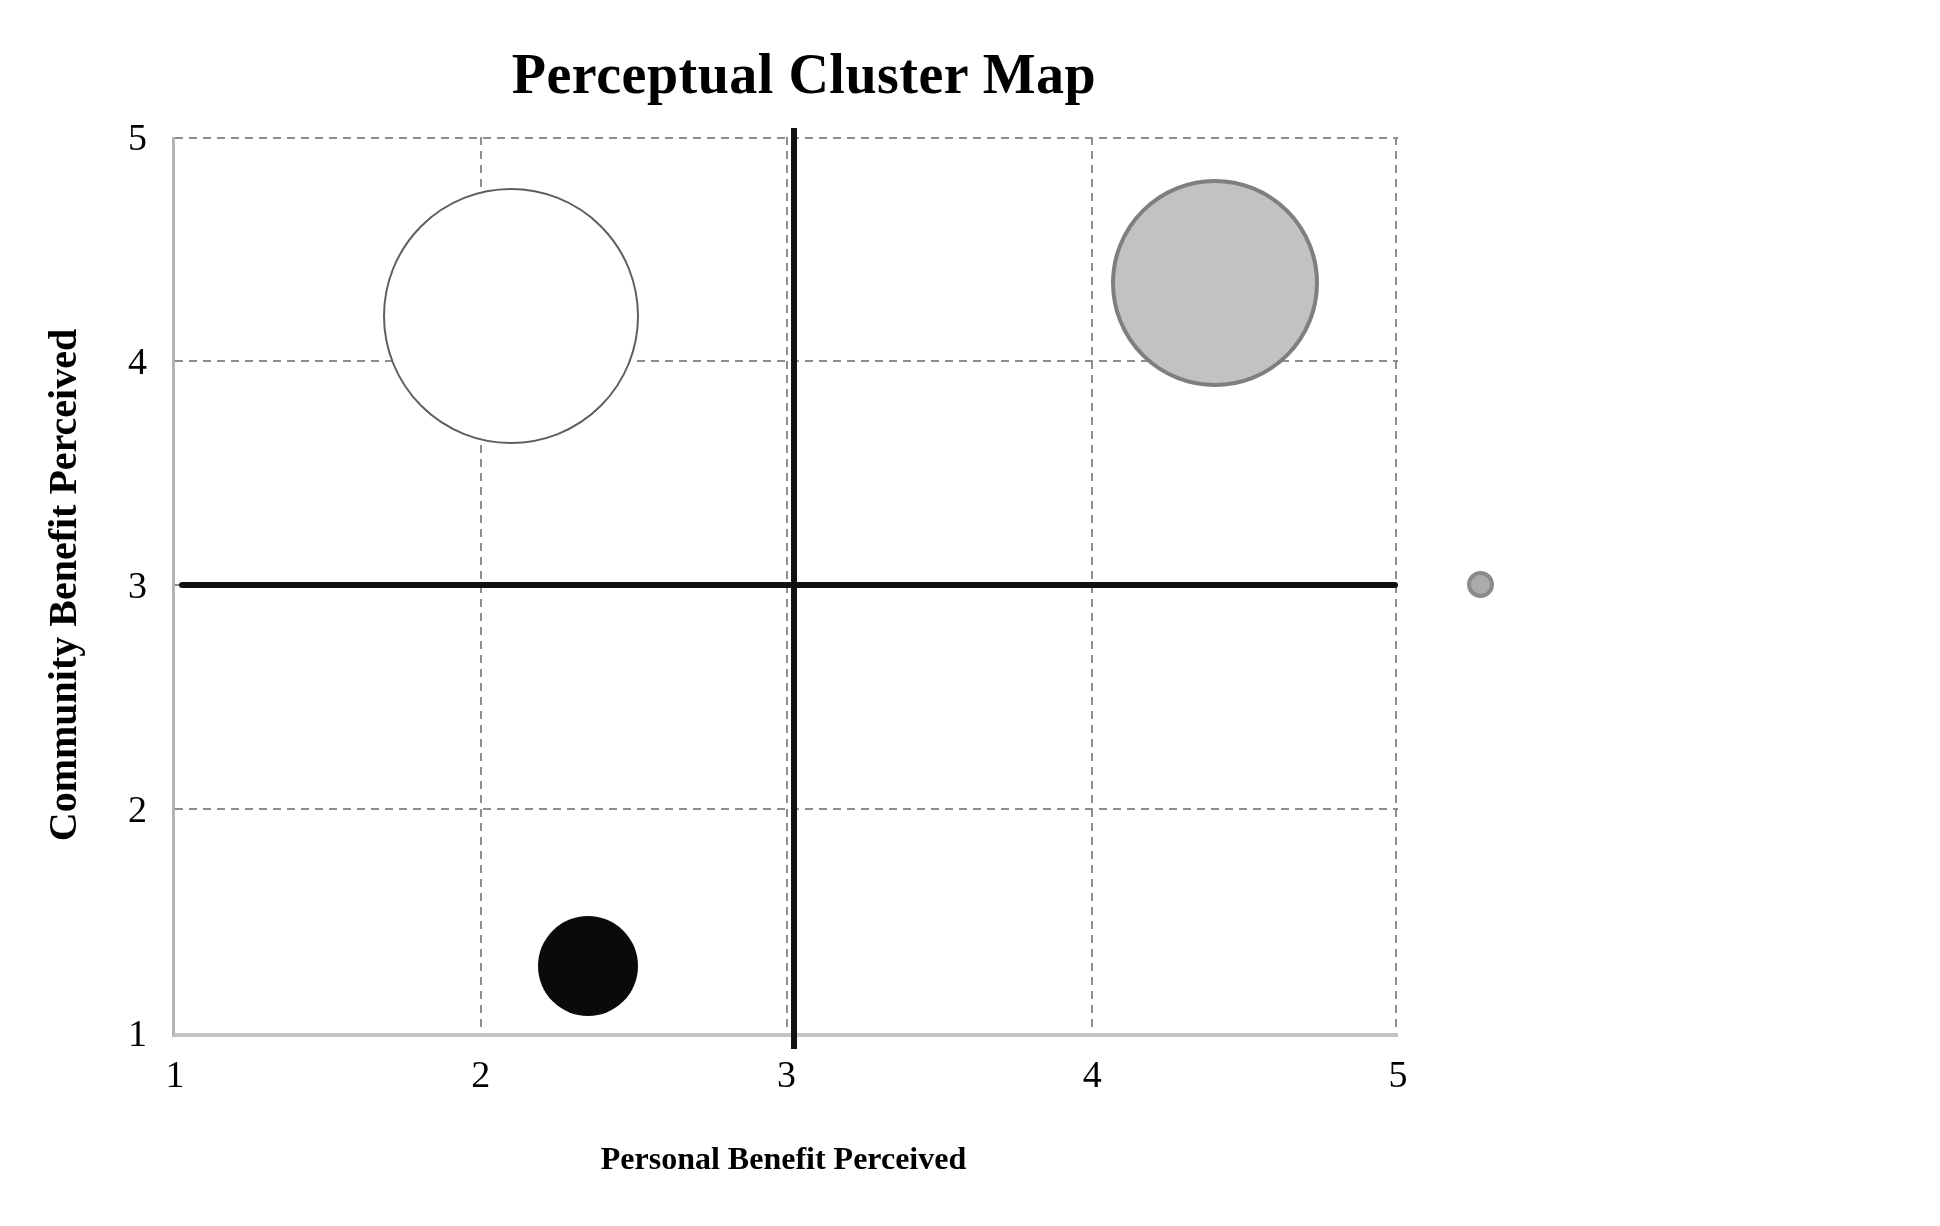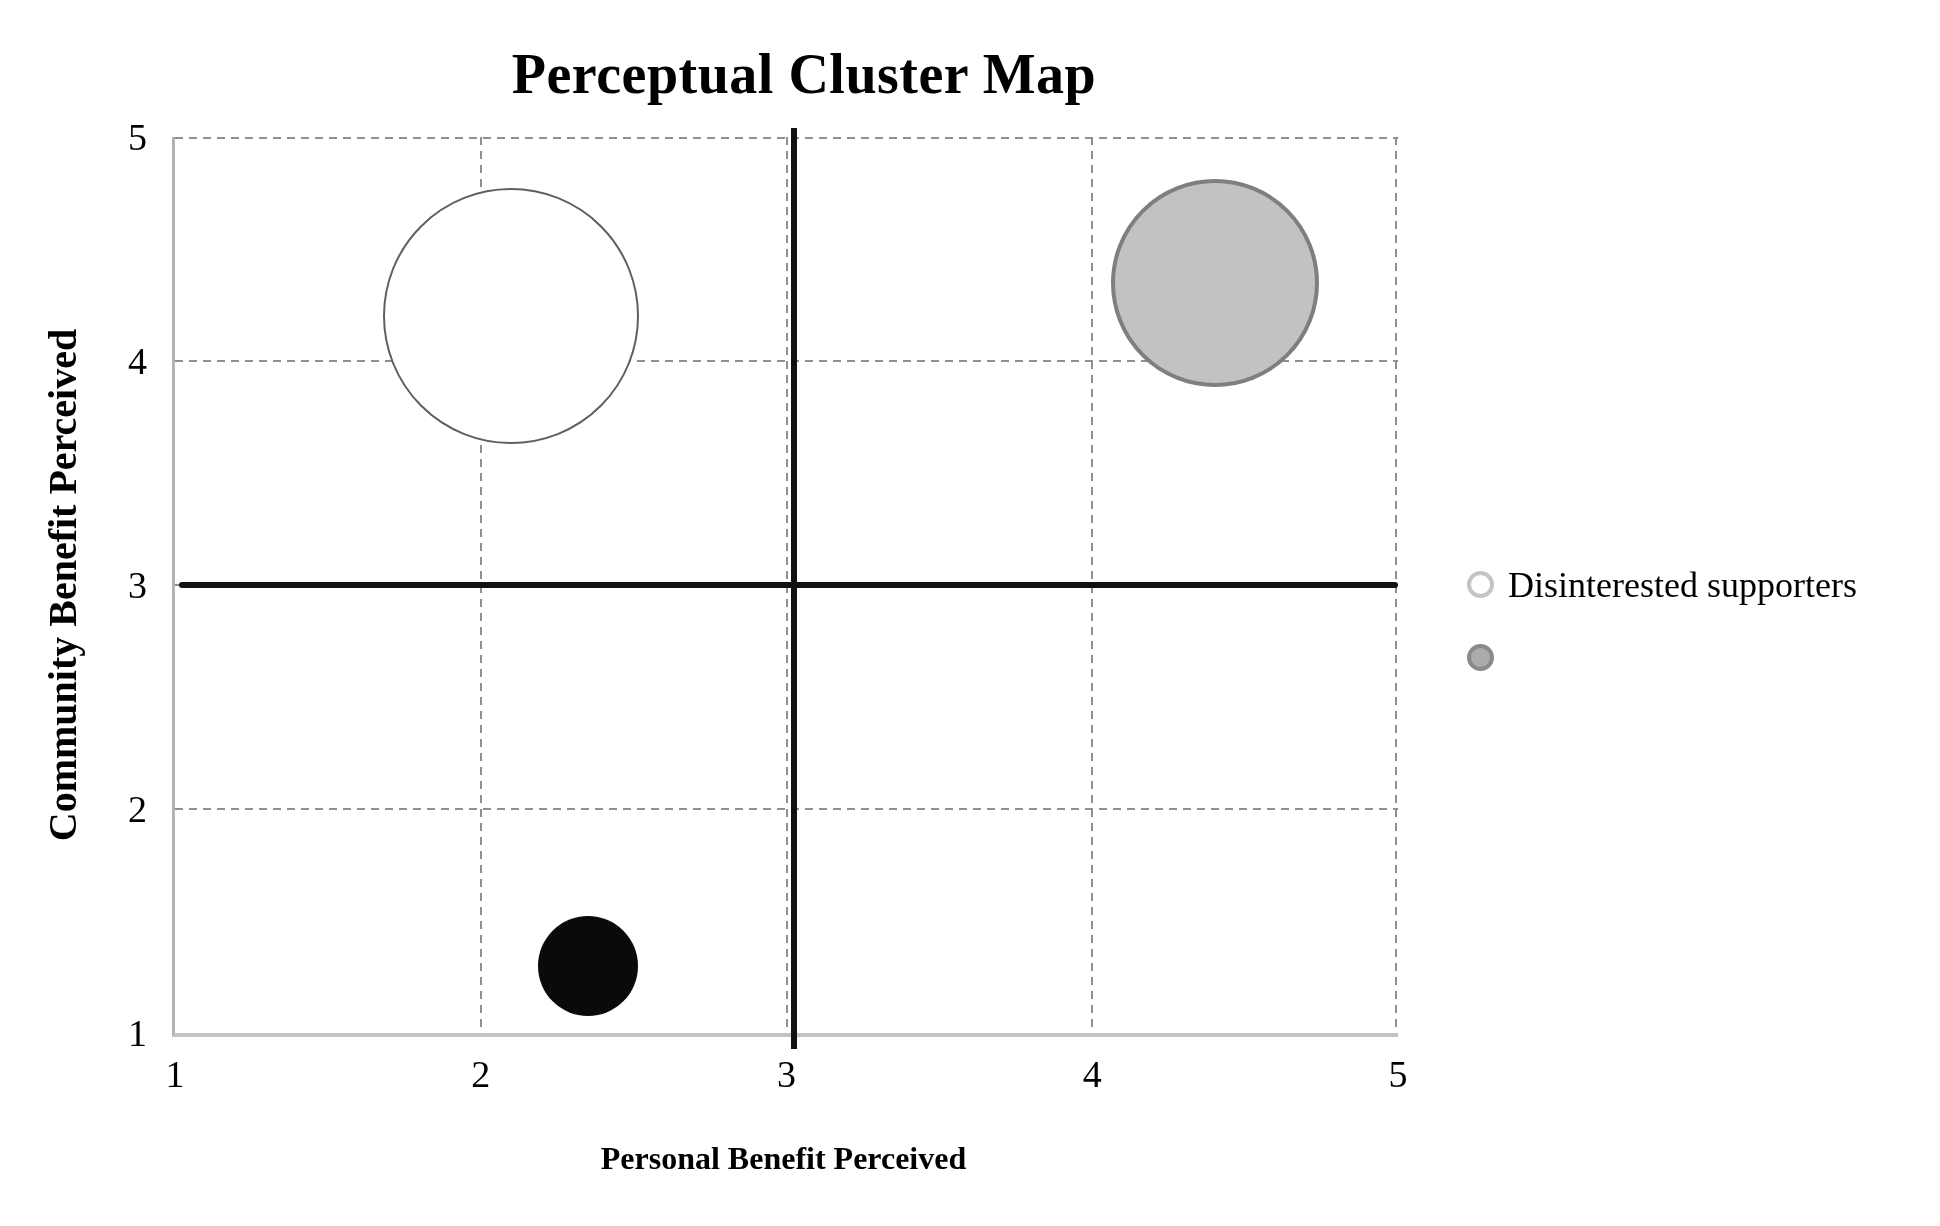--- a/index.html
+++ b/index.html
@@ -60,24 +60,20 @@
       <div class="bubble" style="left: 208.325px; top: 51.2px; width: 256px; height: 256px; background: rgb(255, 255, 255); border: 2px solid rgb(95, 95, 95);"></div>
       <div class="bubble" style="left: 362.762px; top: 778.8px; width: 100px; height: 100px; background: rgb(10, 10, 10); border: none;"></div>
       <div class="bubble" style="left: 935.55px; top: 41.6px; width: 208px; height: 208px; background: rgb(194, 194, 194); border: 4px solid rgb(127, 127, 127);"></div>
     </div>
 
   <div class="x-axis-title">Personal Benefit Perceived</div>
   <div class="y-axis-title">Community Benefit Perceived</div>
 
   <div class="legend">
     <div class="legend-row">
-      <span class="legend-marker" style="background: rgb(255, 255, 255); border-color: rgb(196, 196, 196);"></span>
-      <span class="legend-label">Disinterested supporters</span>
-    </div>
-    <div class="legend-row">
       <span class="legend-marker" style="background: rgb(171, 171, 171); border-color: rgb(138, 138, 138);"></span>
     </div>
   </div>
 
 <div class="xtick" style="left: 175px;">1</div>
     <div class="xtick" style="left: 480.75px;">2</div>
     <div class="xtick" style="left: 786.5px;">3</div>
     <div class="xtick" style="left: 1092.25px;">4</div>
     <div class="xtick" style="left: 1398px;">5</div>
     <div class="ytick" style="top: 1033px;">1</div>

